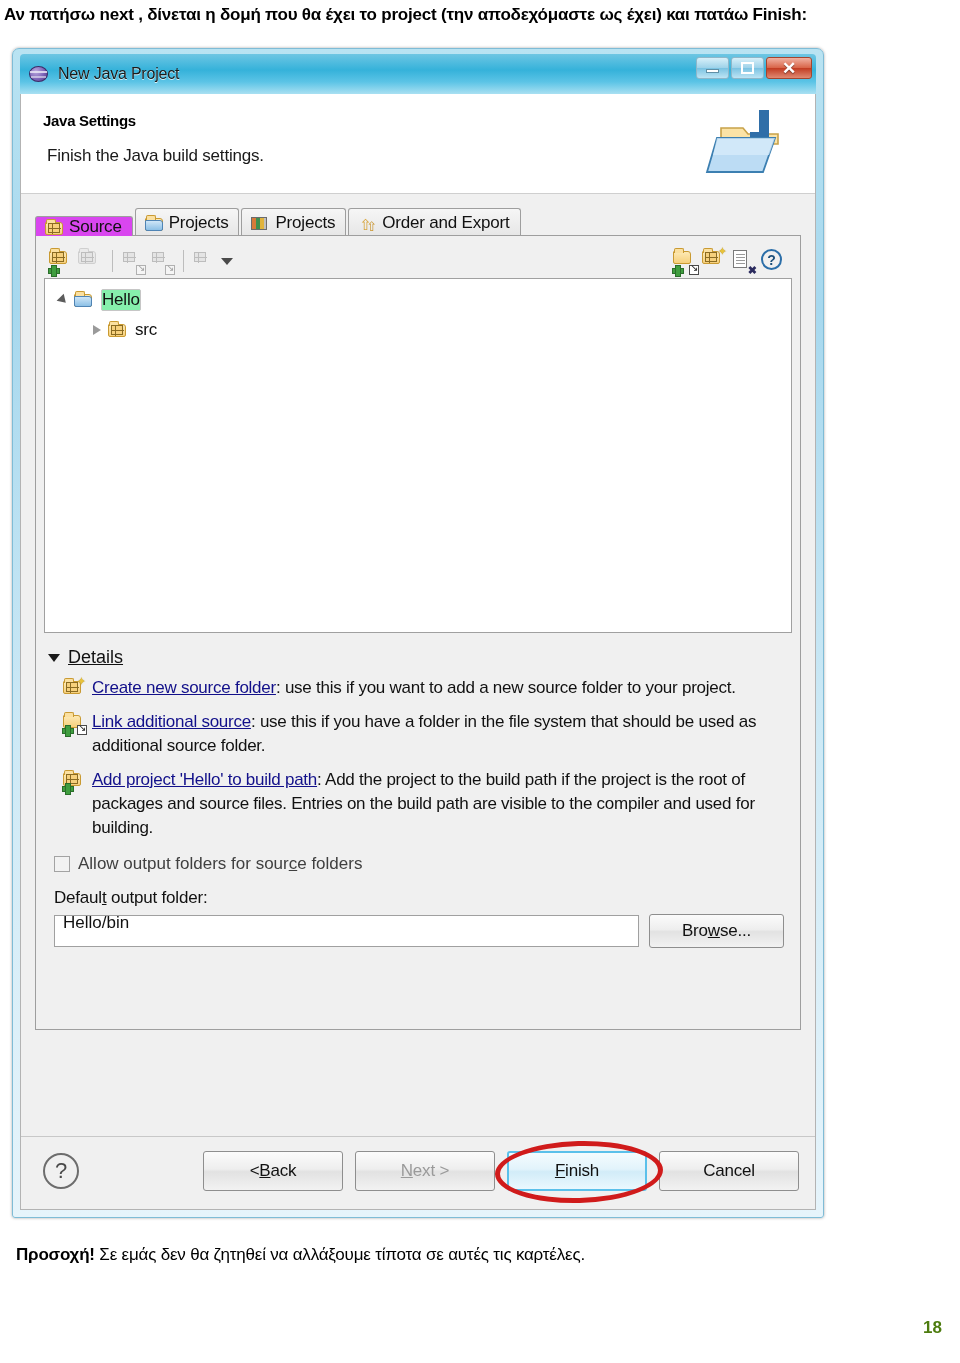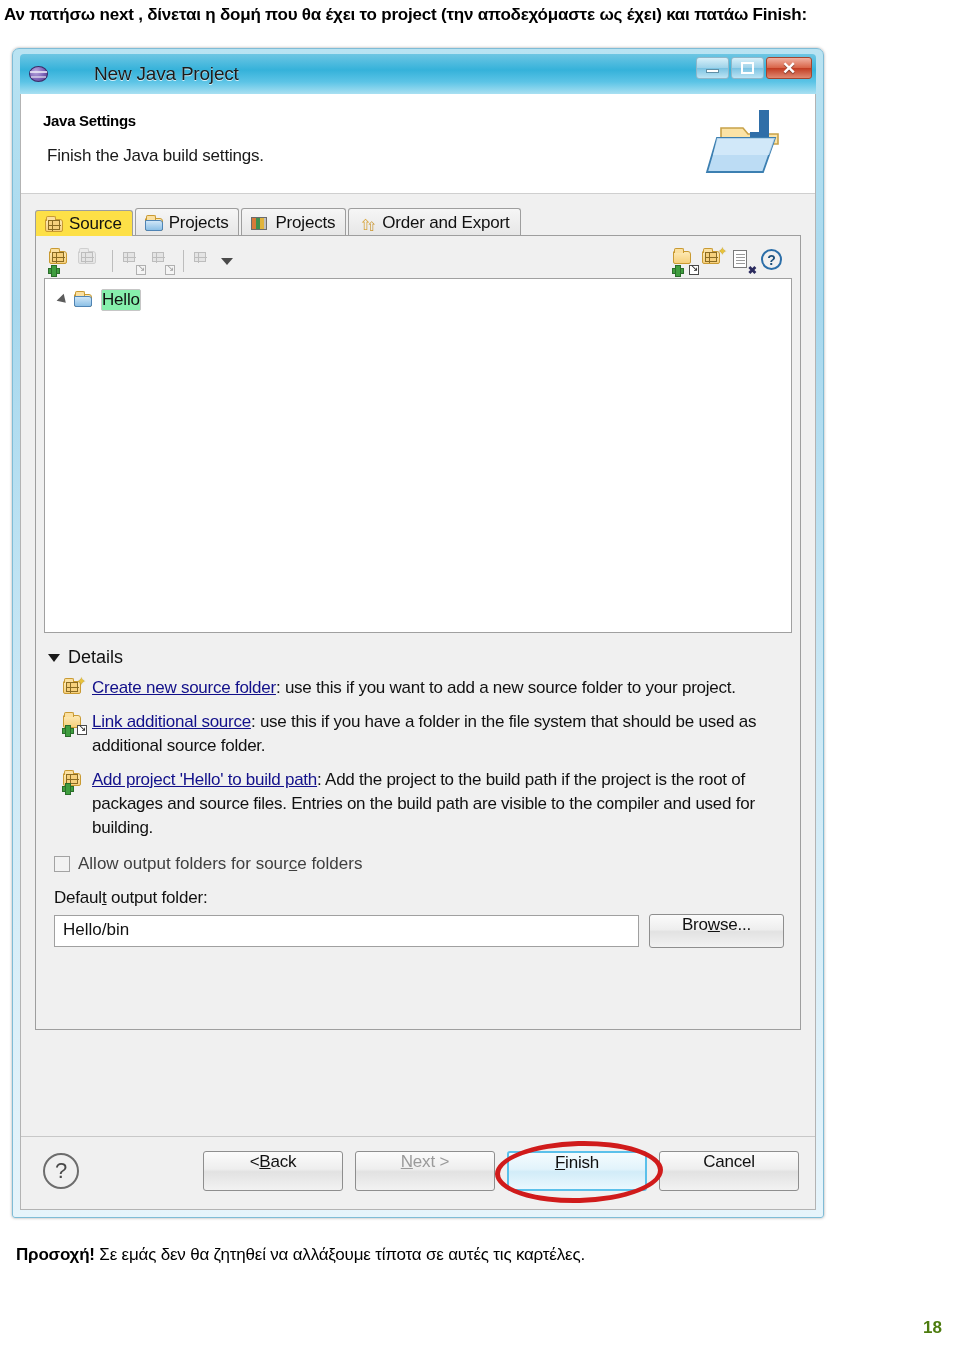--- a/index.html
+++ b/index.html
@@ -52,24 +52,23 @@
     background:radial-gradient(circle at 35% 30%, #b9a7dd 0%, #7c63b8 55%, #4b3580 100%);
     border:1px solid #3b2a66;
   }
   .title-icon .bandA{
     position:absolute;left:1px;top:7px;width:17px;height:2px;background:#e8e4f5;opacity:.85;
   }
   .title-icon .bandB{
     position:absolute;left:2px;top:12px;width:15px;height:2px;background:#e8e4f5;opacity:.6;
   }
   .title-text{
-    font-size:19px; color:#1b1b1b; font-weight:normal;
+    font-size:16px; color:#1b1b1b; font-weight:normal;
     text-shadow:0 1px 0 rgba(255,255,255,.75);
     letter-spacing:-0.2px;
-    margin-left:36px;
   }
   .win-buttons{ position:absolute; right:4px; top:3px; display:flex; gap:2px; }
   .wbtn{
     width:33px;height:22px;border:1px solid #8fb7c9;border-radius:3px;
     background:linear-gradient(180deg,#d8f0f9 0%, #9fd3ea 48%, #7cc3e2 52%, #bde4f4 100%);
     display:flex;align-items:center;justify-content:center;cursor:default;
   }
   .wbtn.close{
     width:46px;
     background:linear-gradient(180deg,#f0b2a2 0%, #d9664a 48%, #c23d23 52%, #e08a72 100%);
@@ -109,21 +108,21 @@
   .tab{
     height:28px; display:flex; align-items:center; gap:6px;
     padding:0 10px 0 8px;
     border:1px solid #9e9e9e; border-bottom:none;
     border-radius:3px 3px 0 0;
     background:linear-gradient(180deg,#f6f6f6,#e6e6e6);
     font-size:17px; color:#111; letter-spacing:-0.2px;
     margin-right:2px; cursor:default; position:relative;
   }
   .tab.active{
-    height:26px; background:#fde047; z-index:3;
+    height:20px; background:#d946ef; z-index:3;
     border-color:#9e9e9e; font-weight:normal;
   }
   .tab-icon{ width:19px; height:16px; flex:none; position:relative; }
 
   
   .tabbody{
     margin:0 14px 0 14px;
     background:#f0f0f0;
     border:1px solid #9e9e9e;
     margin-top:-1px;
@@ -164,21 +163,21 @@
   .tree-icon{ width:22px;height:18px; margin-right:6px; position:relative; flex:none;}
   .tree-label{ letter-spacing:-0.2px; }
   .tree-label.selected{
     background:#86efac; border:1px solid #c6c6c6; border-radius:2px;
     padding:0 0;
   }
 
   
   .details-head{
     display:flex; align-items:center; gap:8px;
-    margin:14px 0 8px 4px; font-size:18px; color:#111;
+    margin:14px 0 8px 4px; font-size:18px; color:#111;text-decoration:underline;
   }
   .details-caret{
     width:0;height:0;border-left:6px solid transparent;border-right:6px solid transparent;
     border-top:8px solid #1a1a1a;
   }
   .detail-item{ display:flex; margin:0 0 10px 18px; }
   .detail-icon{ width:24px;height:22px;flex:none;margin-right:6px;position:relative;margin-top:2px;}
   .detail-text{ font-size:17px; line-height:24px; color:#111; letter-spacing:-0.25px; max-width:690px;}
   .detail-link{ color:#12108a; text-decoration:underline; }
 
@@ -186,26 +185,26 @@
   .checkrow{ display:flex; align-items:center; margin:14px 0 0 10px; font-size:17px; color:#404040;}
   .checkbox{
     width:16px;height:16px;border:1px solid #a3a3a3;background:#f2f2f2;margin-right:8px;flex:none;
   }
   .u{ text-decoration:underline; }
 
   .outlabel{ margin:14px 0 6px 10px; font-size:17px; color:#111; letter-spacing:-0.2px;}
   .outrow{ display:flex; align-items:center; margin:0 8px 0 10px; gap:10px;}
   .outfield{
     flex:1; height:32px; background:#fff; border:1px solid #a0a0a0;
-    display:flex; align-items:flex-start; padding:4px 8px; font-size:17px; color:#111;
+    display:flex; align-items:flex-end; padding:13px 8px; font-size:17px; color:#111;
   }
   .btn{
     border:1px solid #8e8e8e; border-radius:3px;
     background:linear-gradient(180deg,#fbfbfb 0%, #eeeeee 45%, #e2e2e2 52%, #f2f2f2 100%);
-    font-size:17px; color:#111; display:flex; align-items:flex-start; justify-content:center;
+    font-size:17px; color:#111; display:flex; align-items:center; justify-content:center;
     letter-spacing:-0.2px; cursor:default;
   }
   .btn.browse{ width:135px; height:34px; }
   .btn[disabled-look="true"]{ color:#9a9a9a; }
 
   
   .footer-sep{
     position:absolute; left:0; right:0; bottom:72px; height:1px; background:#c8c8c8;
   }
   .footer{
@@ -432,20 +431,28 @@
 
       <div class="tree">
         <div class="tree-row root">
           <span class="twisty-open"></span>
           <span class="tree-icon">
             <span class="folder-y"></span>
               <span class="folder-b"></span>
           </span>
           <span class="tree-label selected">Hello</span>
         </div>
+        <div class="tree-row child">
+          <span class="twisty-closed"></span>
+          <span class="tree-icon">
+            <span class="folder-y"></span>
+              <span class="pkg-grid"></span>
+          </span>
+          <span class="tree-label">src</span>
+        </div>
       </div>
 
       <div class="details-head">
         <span class="details-caret"></span>
         <span>Details</span>
       </div>
 
       <div class="detail-item">
         <span class="detail-icon">
           <span class="folder-y"></span>

